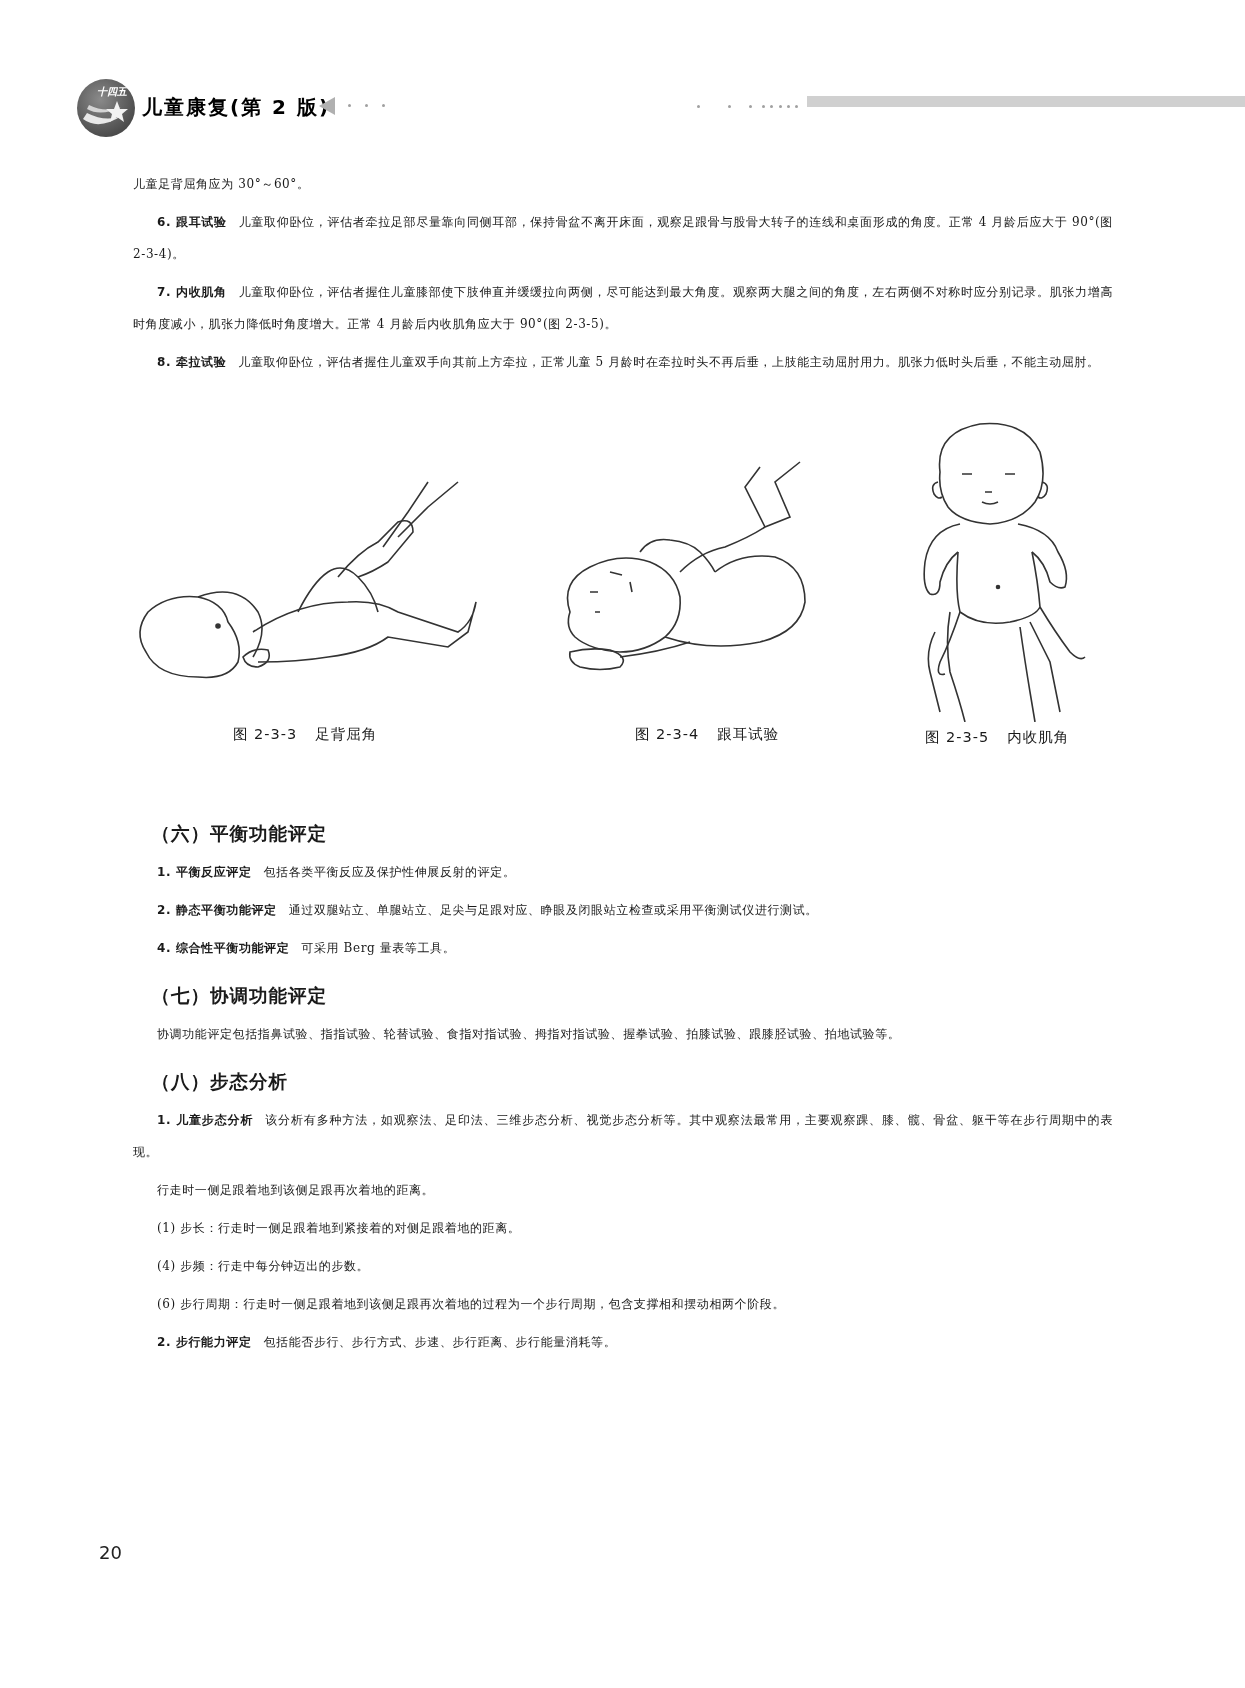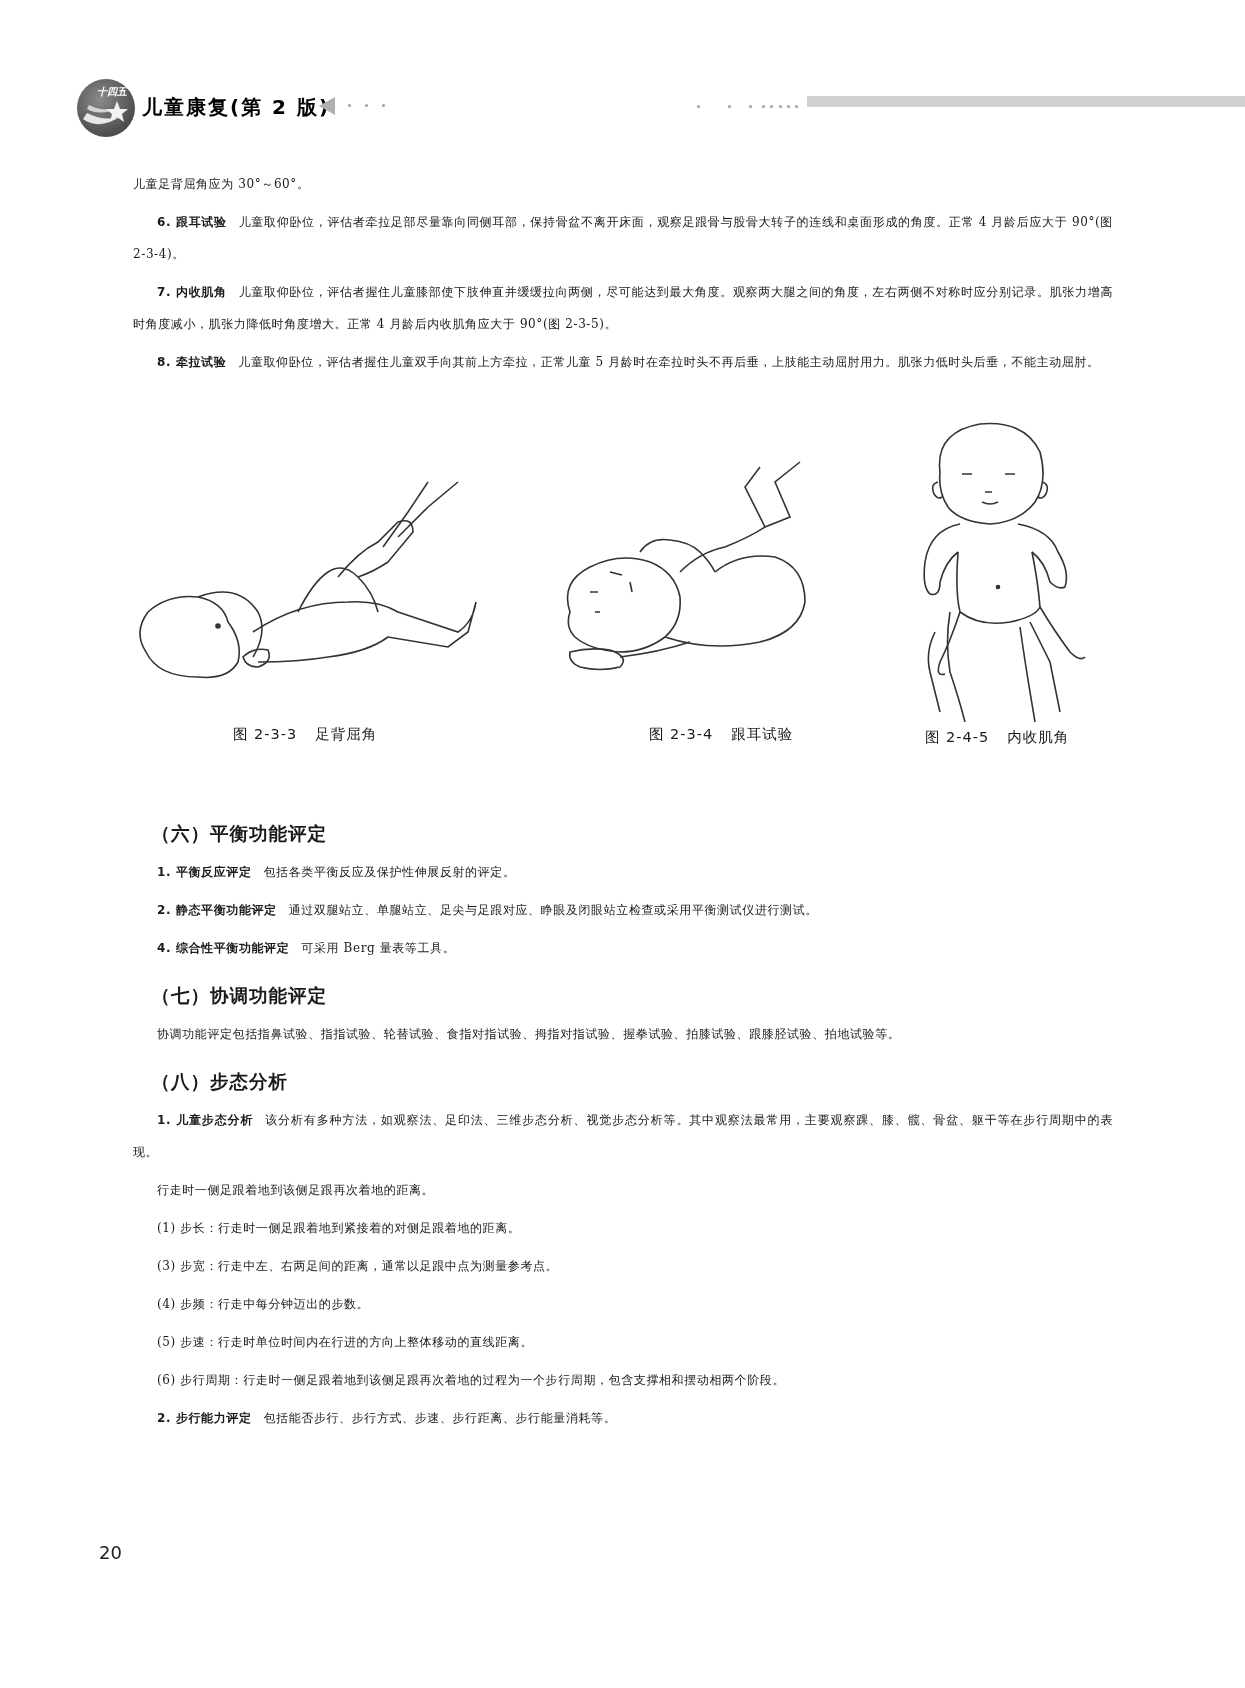--- a/index.html
+++ b/index.html
@@ -98,51 +98,49 @@
       <svg width="270" height="240" viewBox="0 0 270 240" fill="none" stroke="#333" stroke-width="1.6">
         <path d="M20 160 Q10 130 40 115 Q70 100 100 110 Q125 120 130 145 Q132 170 115 185 Q95 200 70 200 Q40 198 25 185 Q15 175 20 160 Z"></path>
         <path d="M40 140 L48 140 M45 160 L50 160 M60 120 L72 123 M80 130 L82 140"></path>
         <path d="M115 185 Q160 200 210 190 Q250 180 255 150 Q255 115 225 105 Q190 100 165 120"></path>
         <path d="M130 120 Q150 100 175 95 Q200 85 215 75 L240 65 L225 30 L250 10 M215 75 L195 35 L210 15"></path>
         <path d="M90 100 Q100 85 120 88 Q140 90 150 100 Q160 110 165 120"></path>
         <path d="M20 200 Q40 195 60 198 Q80 205 70 215 Q50 220 30 215 Q18 210 20 200 Z"></path>
         <path d="M70 205 Q110 200 140 190"></path>
       </svg>
     </div>
-    <div class="cap" style="left:601px;top:313px;padding-left:48px;"><span class="num">图 2-3-4</span><span>跟耳试验</span></div>
+    <div class="cap" style="left:587px;top:313px;padding-left:48px;"><span class="num">图 2-3-4</span><span>跟耳试验</span></div>
 
     <div class="fig" style="left:910px;top:0px;">
       <svg width="180" height="310" viewBox="0 0 180 310" fill="none" stroke="#333" stroke-width="1.6">
         <path d="M30 60 Q25 20 70 12 Q115 8 130 40 Q138 70 125 90 Q110 110 80 112 Q50 110 38 95 Q28 80 30 60 Z"></path>
         <path d="M28 70 Q20 72 24 82 Q28 88 32 85 M132 70 Q140 72 136 82 Q132 88 128 85"></path>
         <path d="M52 62 L62 62 M95 62 L105 62 M75 80 L82 80 M72 90 Q80 94 88 90"></path>
         <path d="M50 112 Q20 118 15 150 Q12 175 20 182 Q30 185 30 170 Q35 150 48 140"></path>
         <path d="M108 112 Q140 118 148 140 Q160 160 155 175 Q148 178 140 170 Q135 150 122 140"></path>
         <path d="M48 140 Q45 180 50 200 Q70 215 100 210 Q125 205 130 195 Q128 170 122 140"></path>
         <circle cx="88" cy="175" r="1.5" fill="#333"></circle>
         <path d="M50 200 Q40 230 30 250 Q25 265 35 262 M130 195 Q145 220 160 240 Q170 250 175 245"></path>
         <path d="M40 200 Q35 230 40 260 Q50 290 55 310 M25 220 Q15 240 20 260 L30 300"></path>
         <path d="M120 210 Q130 230 140 250 L150 300 M110 215 Q115 250 120 280 L125 310"></path>
       </svg>
     </div>
-    <div class="cap" style="left:925px;top:316px;"><span class="num">图 2-4-5</span><span>内收肌角</span></div>
+    <div class="cap" style="left:925px;top:316px;"><span class="num">图 2-3-5</span><span>内收肌角</span></div>
   </div>
 
   <h3>（六）平衡功能评定</h3>
   <p class="ind gap"><span class="b lead">1. 平衡反应评定</span><span>包括各类平衡反应及保护性伸展反射的评定。</span></p>
   <p class="ind gap"><span class="b lead">2. 静态平衡功能评定</span><span>通过双腿站立、单腿站立、足尖与足跟对应、睁眼及闭眼站立检查或采用平衡测试仪进行测试。</span></p>
   <p class="ind gap"><span class="b lead">4. 综合性平衡功能评定</span><span>可采用 Berg 量表等工具。</span></p>
 
   <h3>（七）协调功能评定</h3>
   <p class="ind gap"><span>协调功能评定包括指鼻试验、指指试验、轮替试验、食指对指试验、拇指对指试验、握拳试验、拍膝试验、跟膝胫试验、拍地试验等。</span></p>
 
   <h3>（八）步态分析</h3>
   <p class="ind gap"><span class="b lead">1. 儿童步态分析</span><span>该分析有多种方法，如观察法、足印法、三维步态分析、视觉步态分析等。其中观察法最常用，主要观察踝、膝、髋、骨盆、躯干等在步行周期中的表现。</span></p>
   <p class="ind gap"><span>行走时一侧足跟着地到该侧足跟再次着地的距离。</span></p>
   <p class="ind gap"><span>(1) 步长：行走时一侧足跟着地到紧接着的对侧足跟着地的距离。</span></p>
-  <p class="ind gap"><span>(3) 步宽：行走中左、右两足间的距离，通常以足跟中点为测量参考点。</span></p>
   <p class="ind gap"><span>(4) 步频：行走中每分钟迈出的步数。</span></p>
-  <p class="ind gap"><span>(5) 步速：行走时单位时间内在行进的方向上整体移动的直线距离。</span></p>
   <p class="ind gap"><span>(6) 步行周期：行走时一侧足跟着地到该侧足跟再次着地的过程为一个步行周期，包含支撑相和摆动相两个阶段。</span></p>
   <p class="ind gap"><span class="b lead">2. 步行能力评定</span><span>包括能否步行、步行方式、步速、步行距离、步行能量消耗等。</span></p>
 </div>
 
 <div class="page-number">20</div>
 
 </body></html>

